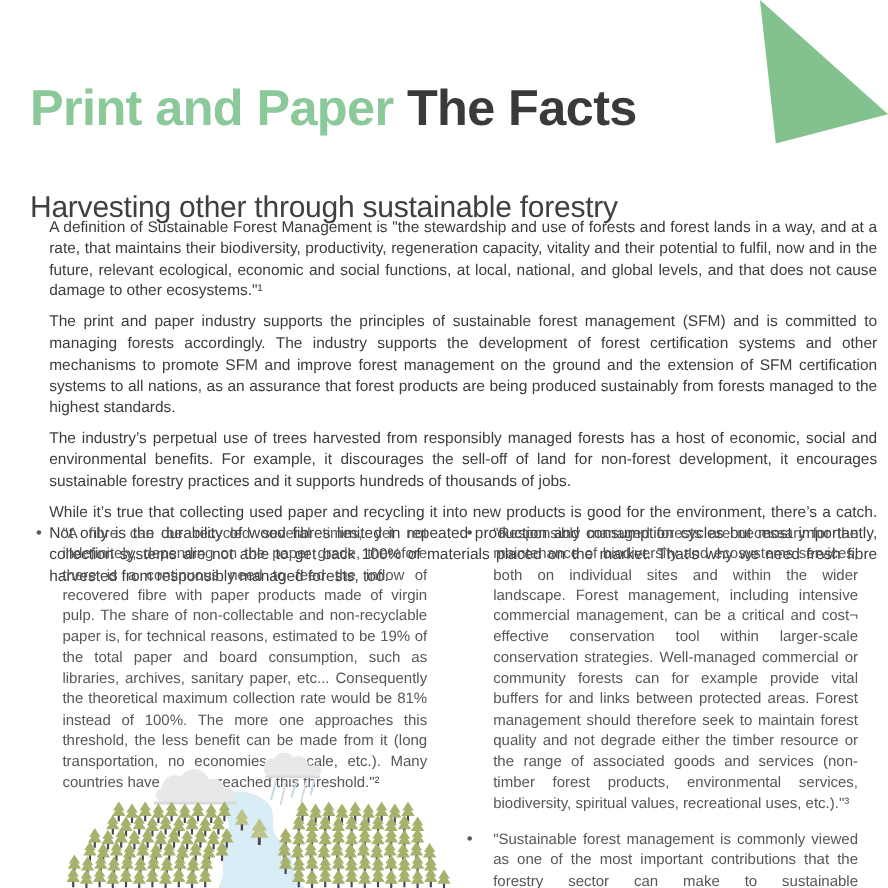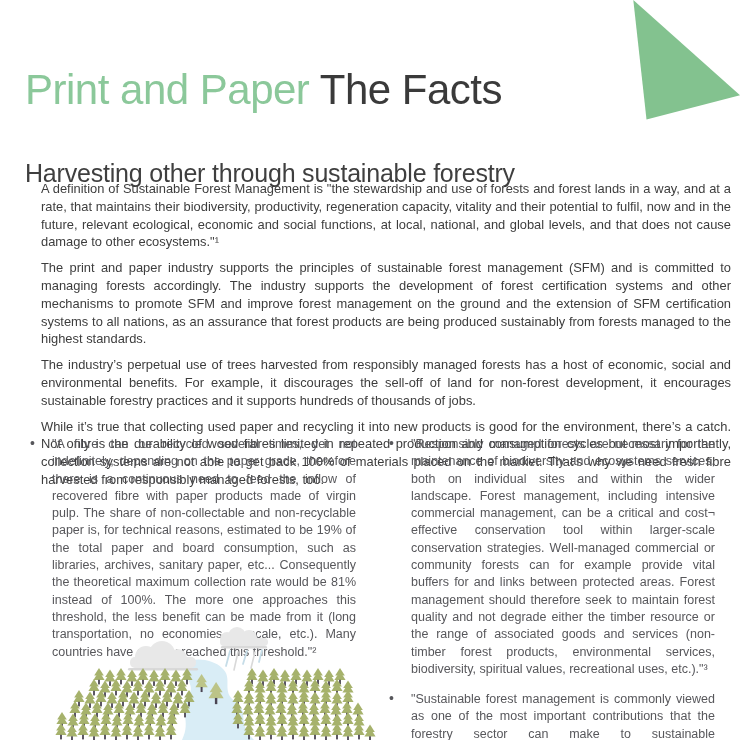--- a/index.html
+++ b/index.html
@@ -14,21 +14,21 @@
   
   .corner-triangle{
     position:absolute;top:0;right:0;width:110px;height:122px;
     background:#83c28f;
     clip-path:polygon(3% 0, 15% 98%, 100% 78%);
   }
 
   
   .title{
     position:absolute;left:25px;top:34px;
-    font-size:42px;line-height:56px;font-weight:400;letter-spacing:-0.5px;
+    font-size:42px;line-height:56px;font-weight:700;letter-spacing:-0.5px;
     white-space:nowrap;
   }
   .title .green{color:#8bc89a;}
   .title .dark{color:#3a3a3a;}
 
   
   .heading{
     position:absolute;left:25px;top:135px;
     font-size:25px;line-height:34px;font-weight:400;color:#3f3f3f;
     letter-spacing:-0.2px;

